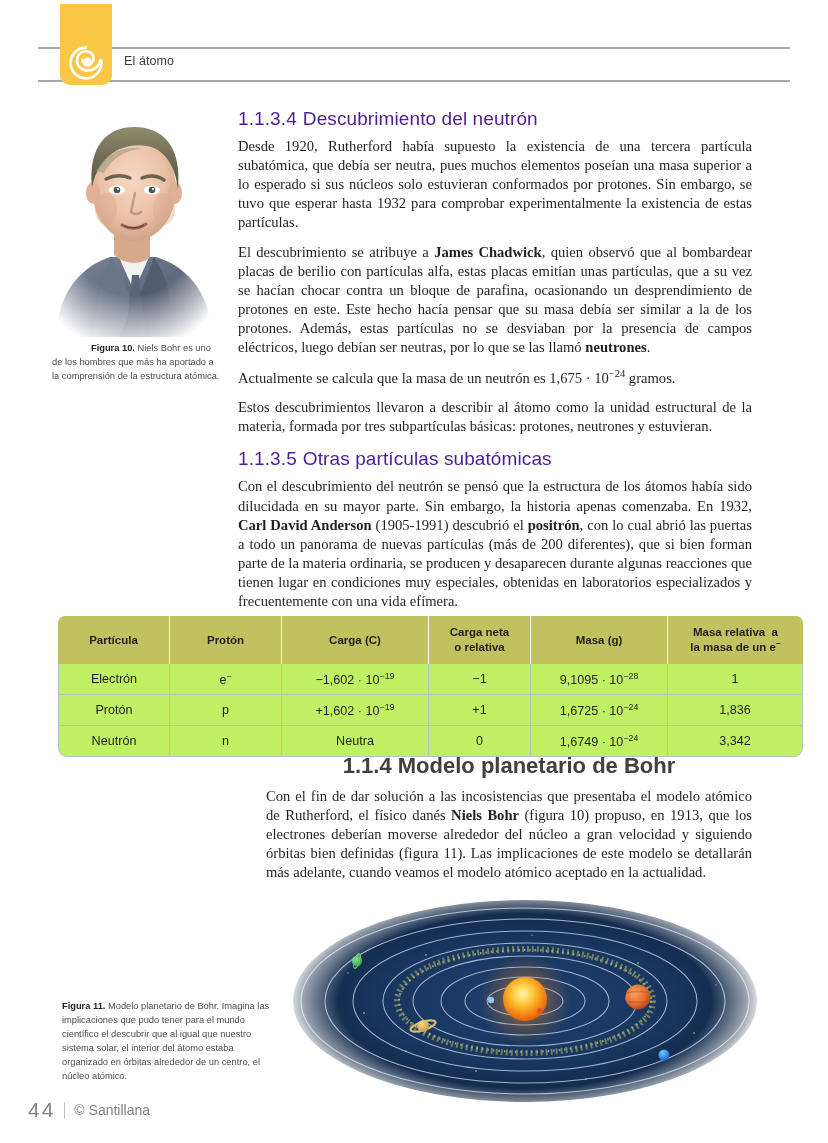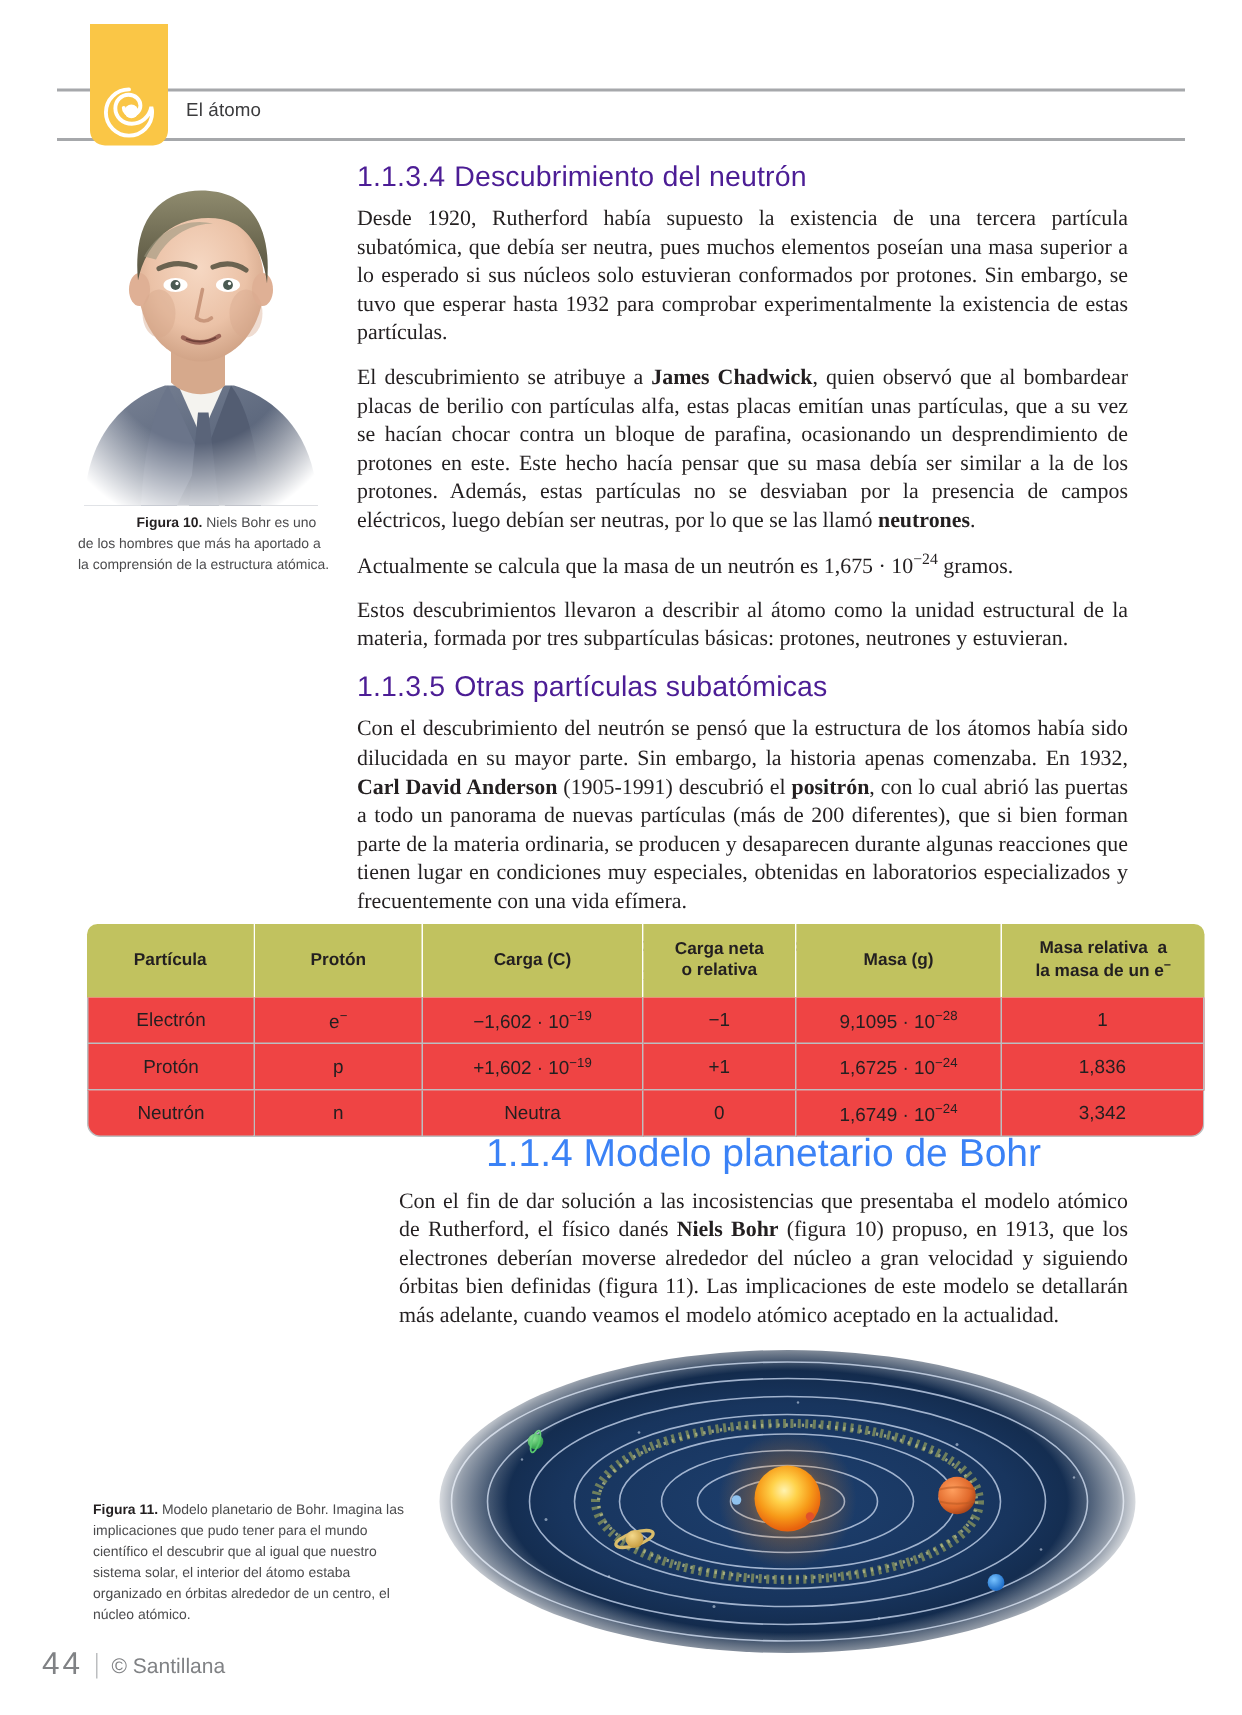--- a/index.html
+++ b/index.html
@@ -12,21 +12,21 @@
     height: 1143px;
     position: relative;
     overflow: hidden;
     font-family: "Liberation Sans", sans-serif;
     color: #231f20;
   }
 
   
   .runhead {
     position: absolute;
-    top: 16px; left: 0;
+    top: 4px; left: 0;
     width: 747px;
     height: 92px;
   }
   .rule {
     position: absolute;
     left: 38px;
     width: 752px;
     height: 2px;
     background: #a6a8ab;
   }
@@ -120,25 +120,25 @@
   }
   h2.sec {
     margin: 0 0 7px 0;
     font-weight: 400;
     font-size: 19px;
     color: #4c1d95;
     letter-spacing: .1px;
   }
   h2.sec .num { margin-right: 6px; }
   h2.big {
-    font-size: 26px;
-    color: #3b82f6;
+    font-size: 22px;
+    color: #404040;
     text-align: center;
     margin: 0 0 8px 0;
-    font-weight: 400;
+    font-weight: 700;
   }
   p.body {
     margin: 0 0 10px 0;
     font-family: "Liberation Serif", serif;
     font-size: 14.6px;
     line-height: 1.31;
     text-align: justify;
     color: #231f20;
   }
   p.body:last-child { margin-bottom: 0; }
@@ -172,21 +172,21 @@
   table.props th:last-child { border-right: none; }
   table.props th:first-child { border-radius: 7px 0 0 0; }
   table.props th:last-child  { border-radius: 0 7px 0 0; }
   table.props td {
     font-size: 12.6px;
     text-align: center;
     padding: 7px 4px;
     border-right: 1px solid #bcbec0;
     border-bottom: 1px solid #bcbec0;
     color: #231f20;
-    background: #ef4444;
+    background: #bef264;
     vertical-align: middle;
   }
   table.props td:first-child { border-left: 1px solid #bcbec0; }
   table.props td:last-child  { border-right: 1px solid #bcbec0; }
   table.props tr:last-child td:first-child { border-radius: 0 0 0 9px; }
   table.props tr:last-child td:last-child  { border-radius: 0 0 9px 0; }
   table.props td .sup { font-size: .7em; vertical-align: super; }
 
   
   .c1 { width: 103px; } .c2 { width: 103px; } .c3 { width: 138px; }

